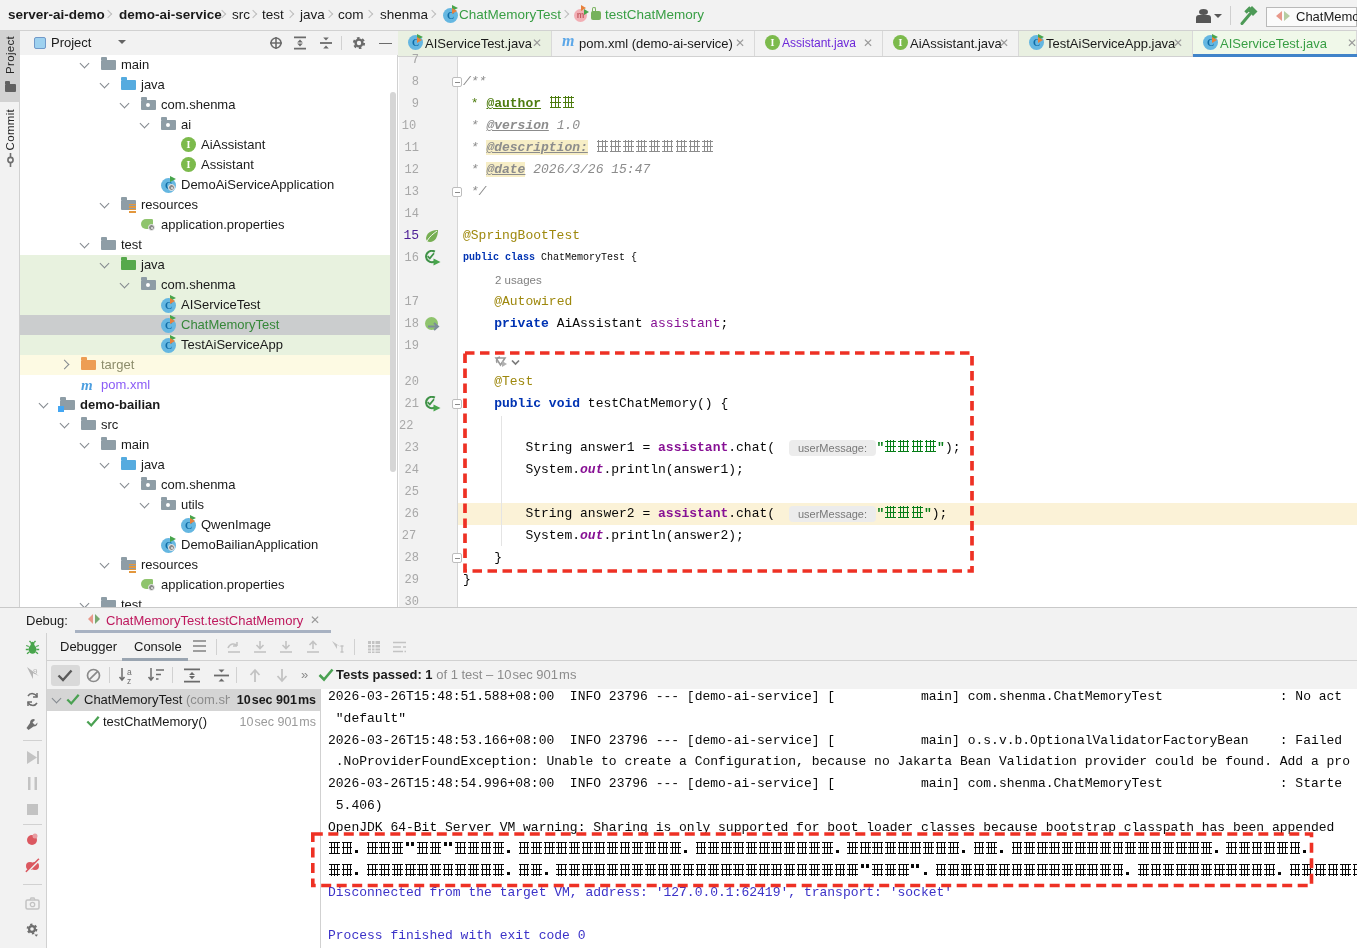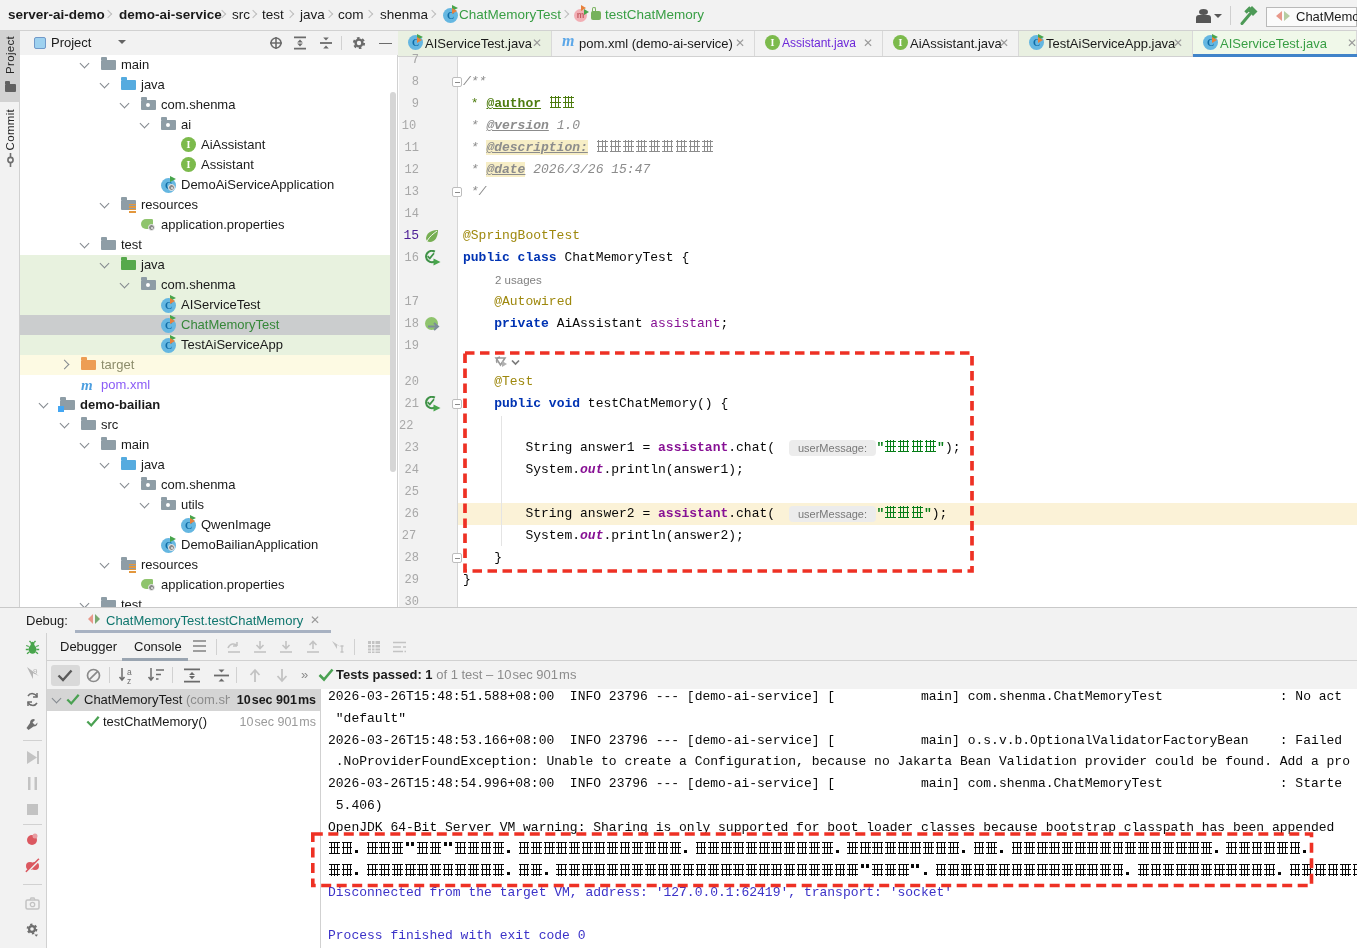--- a/index.html
+++ b/index.html
@@ -302,21 +302,21 @@
 <div class="ab" style="left:454.5px;top:403.5px;width:5px;height:1.3px;background:#8a8a8a"></div>
 <div class="ab" style="left:452px;top:553px;width:10px;height:10px;background:#fff;border:1px solid #bdbdbd;border-radius:2px"></div>
 <div class="ab" style="left:454.5px;top:557.5px;width:5px;height:1.3px;background:#8a8a8a"></div>
 <div class="ab mono" style="left:463px;top:71px;height:22px;line-height:22px;font-size:13px;color:#080808;white-space:pre"><span style="color:#8c8c8c;font-style:italic">/**</span></div>
 <div class="ab mono" style="left:463px;top:93px;height:22px;line-height:22px;font-size:13px;color:#080808;white-space:pre"><span style="color:#4d7c0f;"> * <b style="text-decoration:underline">@author</b> <i class="cj"></i><i class="cj"></i></span></div>
 <div class="ab mono" style="left:463px;top:115px;height:22px;line-height:22px;font-size:13px;color:#080808;white-space:pre"><span style="color:#8c8c8c;font-style:italic"> * <b style="text-decoration:underline">@version</b> 1.0</span></div>
 <div class="ab mono" style="left:463px;top:137px;height:22px;line-height:22px;font-size:13px;color:#080808;white-space:pre"><span style="color:#8c8c8c;font-style:italic"> * <b style="text-decoration:underline;background:#f7eec6">@description:</b> <i class="cj"></i><i class="cj"></i><i class="cj"></i><i class="cj"></i><i class="cj"></i><i class="cj"></i><i class="cj"></i><i class="cj"></i><i class="cj"></i></span></div>
 <div class="ab mono" style="left:463px;top:159px;height:22px;line-height:22px;font-size:13px;color:#080808;white-space:pre"><span style="color:#8c8c8c;font-style:italic"> * <b style="text-decoration:underline;background:#f7eec6">@date</b> 2026/3/26 15:47</span></div>
 <div class="ab mono" style="left:463px;top:181px;height:22px;line-height:22px;font-size:13px;color:#080808;white-space:pre"><span style="color:#8c8c8c;font-style:italic"> */</span></div>
 <div class="ab mono" style="left:463px;top:225px;height:22px;line-height:22px;font-size:13px;color:#080808;white-space:pre"><span style="color:#9e880d">@SpringBootTest</span></div>
-<div class="ab mono" style="left:463px;top:247px;height:22px;line-height:22px;font-size:13px;color:#080808;white-space:pre"><b style="color:#0033b3">public class</b> ChatMemoryTest {</div>
+<div class="ab mono" style="left:463px;top:247px;height:22px;line-height:22px;font-size:10px;color:#080808;white-space:pre"><b style="color:#0033b3">public class</b> ChatMemoryTest {</div>
 <div class="ab" style="left:495px;top:269px;height:22px;line-height:22px;font-size:11.5px;color:#808080">2 usages</div>
 <div class="ab mono" style="left:463px;top:291px;height:22px;line-height:22px;font-size:13px;color:#080808;white-space:pre">    <span style="color:#9e880d">@Autowired</span></div>
 <div class="ab mono" style="left:463px;top:313px;height:22px;line-height:22px;font-size:13px;color:#080808;white-space:pre">    <b style="color:#0033b3">private</b> AiAssistant <span style="color:#871094">assistant</span>;</div>
 <div class="ab mono" style="left:463px;top:371px;height:22px;line-height:22px;font-size:13px;color:#080808;white-space:pre">    <span style="color:#9e880d">@Test</span></div>
 <div class="ab mono" style="left:463px;top:393px;height:22px;line-height:22px;font-size:13px;color:#080808;white-space:pre">    <b style="color:#0033b3">public void</b> testChatMemory() {</div>
 <div class="ab mono" style="left:463px;top:437px;height:22px;line-height:22px;font-size:13px;color:#080808;white-space:pre">        String answer1 = <b style="color:#871094">assistant</b>.chat(<span style="color:transparent">.............</span><b style="color:#067d17">"<i class="cj"></i><i class="cj"></i><i class="cj"></i><i class="cj"></i>"</b>);</div>
 <div class="ab mono" style="left:463px;top:459px;height:22px;line-height:22px;font-size:13px;color:#080808;white-space:pre">        System.<b style="color:#871094;font-style:italic">out</b>.println(answer1);</div>
 <div class="ab mono" style="left:463px;top:503px;height:22px;line-height:22px;font-size:13px;color:#080808;white-space:pre">        String answer2 = <b style="color:#871094">assistant</b>.chat(<span style="color:transparent">.............</span><b style="color:#067d17">"<i class="cj"></i><i class="cj"></i><i class="cj"></i>"</b>);</div>
 <div class="ab mono" style="left:463px;top:525px;height:22px;line-height:22px;font-size:13px;color:#080808;white-space:pre">        System.<b style="color:#871094;font-style:italic">out</b>.println(answer2);</div>
 <div class="ab mono" style="left:463px;top:547px;height:22px;line-height:22px;font-size:13px;color:#080808;white-space:pre">    }</div>
@@ -329,21 +329,21 @@
     <path d="M3 8 a4 4 0 0 1 3-6" fill="none" stroke="#9a9a9a" stroke-width="1.4"></path>
 <path d="M18 5.5 L21.5 9 L25 5.5" stroke="#7a7a7a" stroke-width="1.7" fill="none"></path>
   </svg>
 <svg class="ab" style="left:461px;top:349px" width="515" height="226">
     <rect x="4" y="4" width="507" height="218" fill="none" stroke="#ee3124" stroke-width="3.7" stroke-dasharray="9.5 5.5"></rect>
   </svg>
 <div class="ab" style="left:0;top:607px;width:1357px;height:341px;background:#f2f2f2;border-top:1px solid #c9c9c9"></div>
 <div class="ab" style="left:26px;top:608px;height:25px;line-height:25px;font-size:13px;color:#1a1a1a">Debug:</div>
 <div class="ab" style="left:88px;top:614px;width:0;height:0;border-right:5.5px solid #e8988a;border-top:5px solid transparent;border-bottom:5px solid transparent"></div>
 <div class="ab" style="left:95px;top:614px;width:0;height:0;border-left:5.5px solid #78a86f;border-top:5px solid transparent;border-bottom:5px solid transparent"></div>
-<div class="ab" style="left:106px;top:608px;height:25px;line-height:25px;font-size:13px;color:#0f766e">ChatMemoryTest.testChatMemory</div>
+<div class="ab" style="left:106px;top:608px;height:25px;line-height:25px;font-size:13px;color:#be185d">ChatMemoryTest.testChatMemory</div>
 <div class="ab x" style="left:310px;top:608px;height:25px;line-height:25px">✕</div>
 <div class="ab" style="left:75px;top:630px;width:256px;height:3px;background:#a8b2c2"></div>
 <div class="ab" style="left:46px;top:633px;width:1px;height:315px;background:#d1d1d1"></div>
 <div class="ab" style="left:47px;top:634px;width:1310px;height:27px;border-bottom:1px solid #d1d1d1"></div>
 <svg class="ab" style="left:25px;top:640px" width="15" height="15" viewBox="0 0 15 15">
     <ellipse cx="7.5" cy="9.2" rx="3.9" ry="4.6" fill="#48a54c"></ellipse>
     <circle cx="7.5" cy="3.8" r="2" fill="#48a54c"></circle>
     <path d="M5.8 2.5 L4.5 0.8 M9.2 2.5 L10.5 0.8 M3.8 6.5 L1.2 5.5 M11.2 6.5 L13.8 5.5 M3.6 9.5 H0.8 M11.4 9.5 H14.2 M4.2 12 L2 13.8 M10.8 12 L13 13.8" stroke="#48a54c" stroke-width="1.3"></path>
   </svg>
 <div class="ab" style="left:60px;top:634px;height:26px;line-height:26px;font-size:13px;color:#1a1a1a">Debugger</div>

